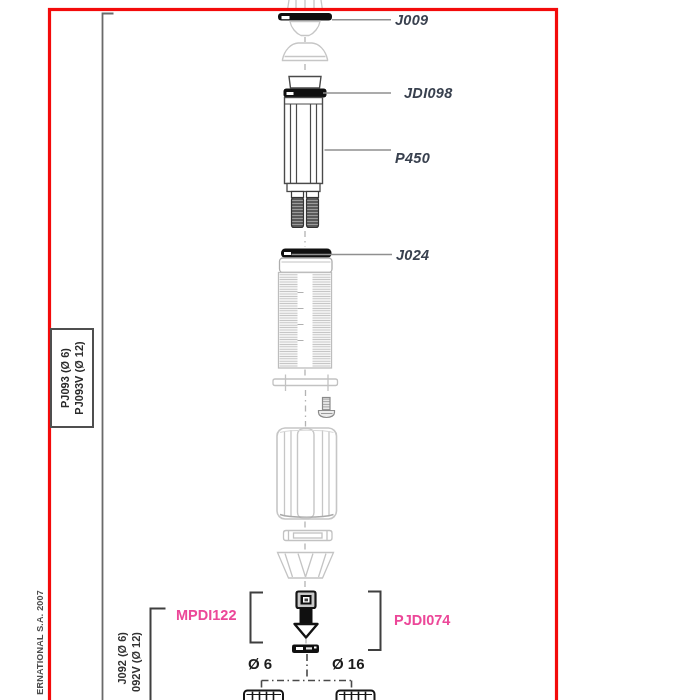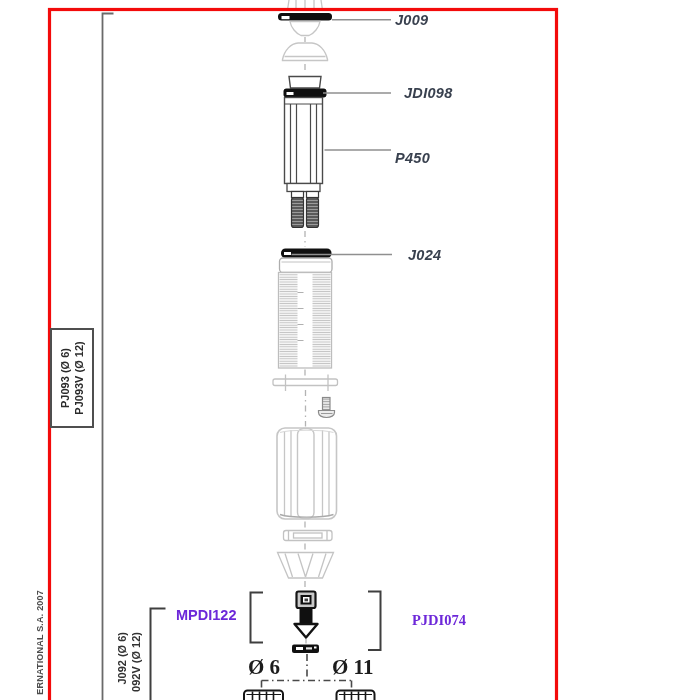--- a/index.html
+++ b/index.html
@@ -16,26 +16,26 @@
     position:absolute;
     font-family:"Liberation Sans",sans-serif;
     font-style:italic;font-weight:bold;font-size:14.5px;
     color:#39414f;letter-spacing:.3px;white-space:nowrap;
   }
   
   .blabel{
     position:absolute;
     font-family:"Liberation Sans",sans-serif;
     font-weight:bold;font-size:14.5px;
-    color:#6d28d9;white-space:nowrap;
+    color:#ec4899;white-space:nowrap;
   }
   .dlabel{
     position:absolute;
-    font-family:Liberation Serif, serif;
-    font-weight:bold;font-size:21px;
+    font-family:Liberation Sans, sans-serif;
+    font-weight:bold;font-size:15px;
     color:#1c1c1c;white-space:nowrap;
   }
 
   
   .side-box{
     position:absolute;left:50px;top:328px;width:44px;height:100px;
     border:2px solid #4f4f4f;background:#ffffff;box-sizing:border-box;
   }
   .side-box-inner{
     position:absolute;left:50%;top:50%;
@@ -219,27 +219,27 @@
       <path d="M324.5,150 H391"></path>
       <path d="M291.5,254.5 H392"></path>
     </g>
 
     <rect x="49.5" y="9.5" width="507" height="700" fill="none" stroke="#f30b0b" stroke-width="3.2"></rect>
   </svg>
 
   <div class="plabel" style="left:395px;top:12px;">J009</div>
   <div class="plabel" style="left:404px;top:85px;">JDI098</div>
   <div class="plabel" style="left:395px;top:150px;">P450</div>
-  <div class="plabel" style="left:396px;top:247px;margin-left:12px;">J024</div>
+  <div class="plabel" style="left:396px;top:247px;">J024</div>
 
   <div class="blabel" style="left:176px;top:607px;">MPDI122</div>
-  <div class="blabel" style="left:412px;top:612px;font-family:Liberation Serif, serif;">PJDI074</div>
+  <div class="blabel" style="left:394px;top:612px;">PJDI074</div>
 
   <div class="dlabel" style="left:248px;top:655px;">Ø 6</div>
-  <div class="dlabel" style="left:332px;top:655px;">Ø 11</div>
+  <div class="dlabel" style="left:332px;top:655px;">Ø 16</div>
 
   <div class="side-box">
     <div class="side-box-inner">
       <div>PJ093 (Ø 6)</div>
       <div>PJ093V (Ø 12)</div>
     </div>
   </div>
 
   <div class="bottom-rot">
     <div>J092 (Ø 6)</div>

